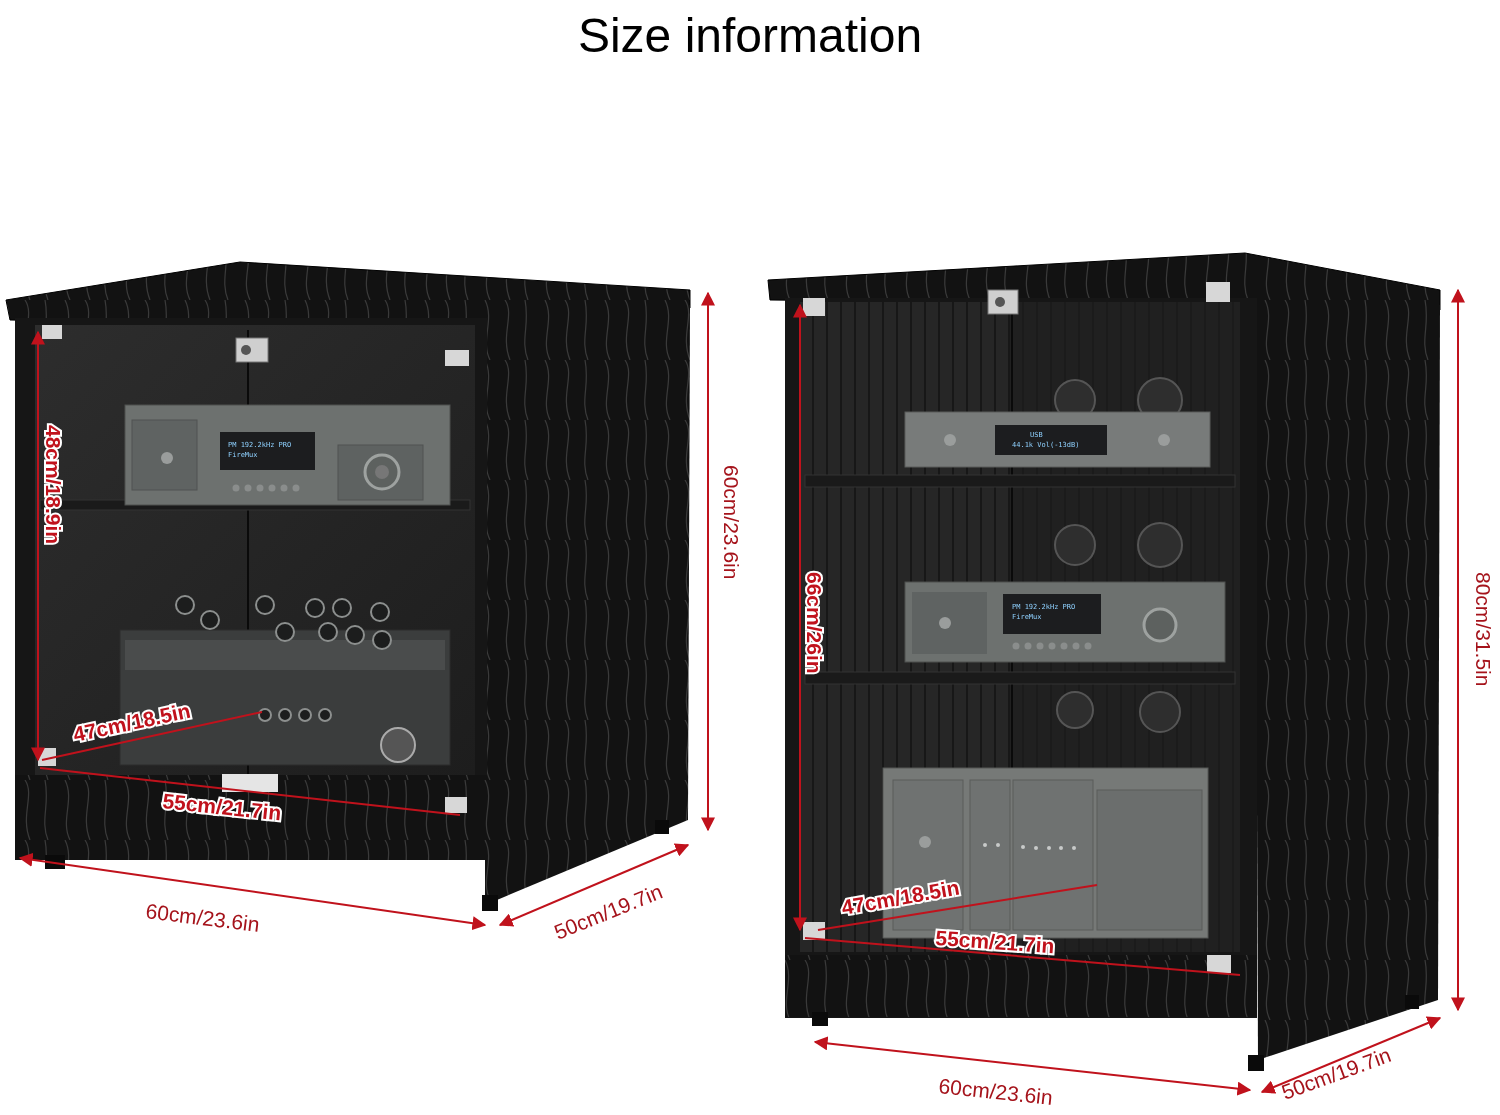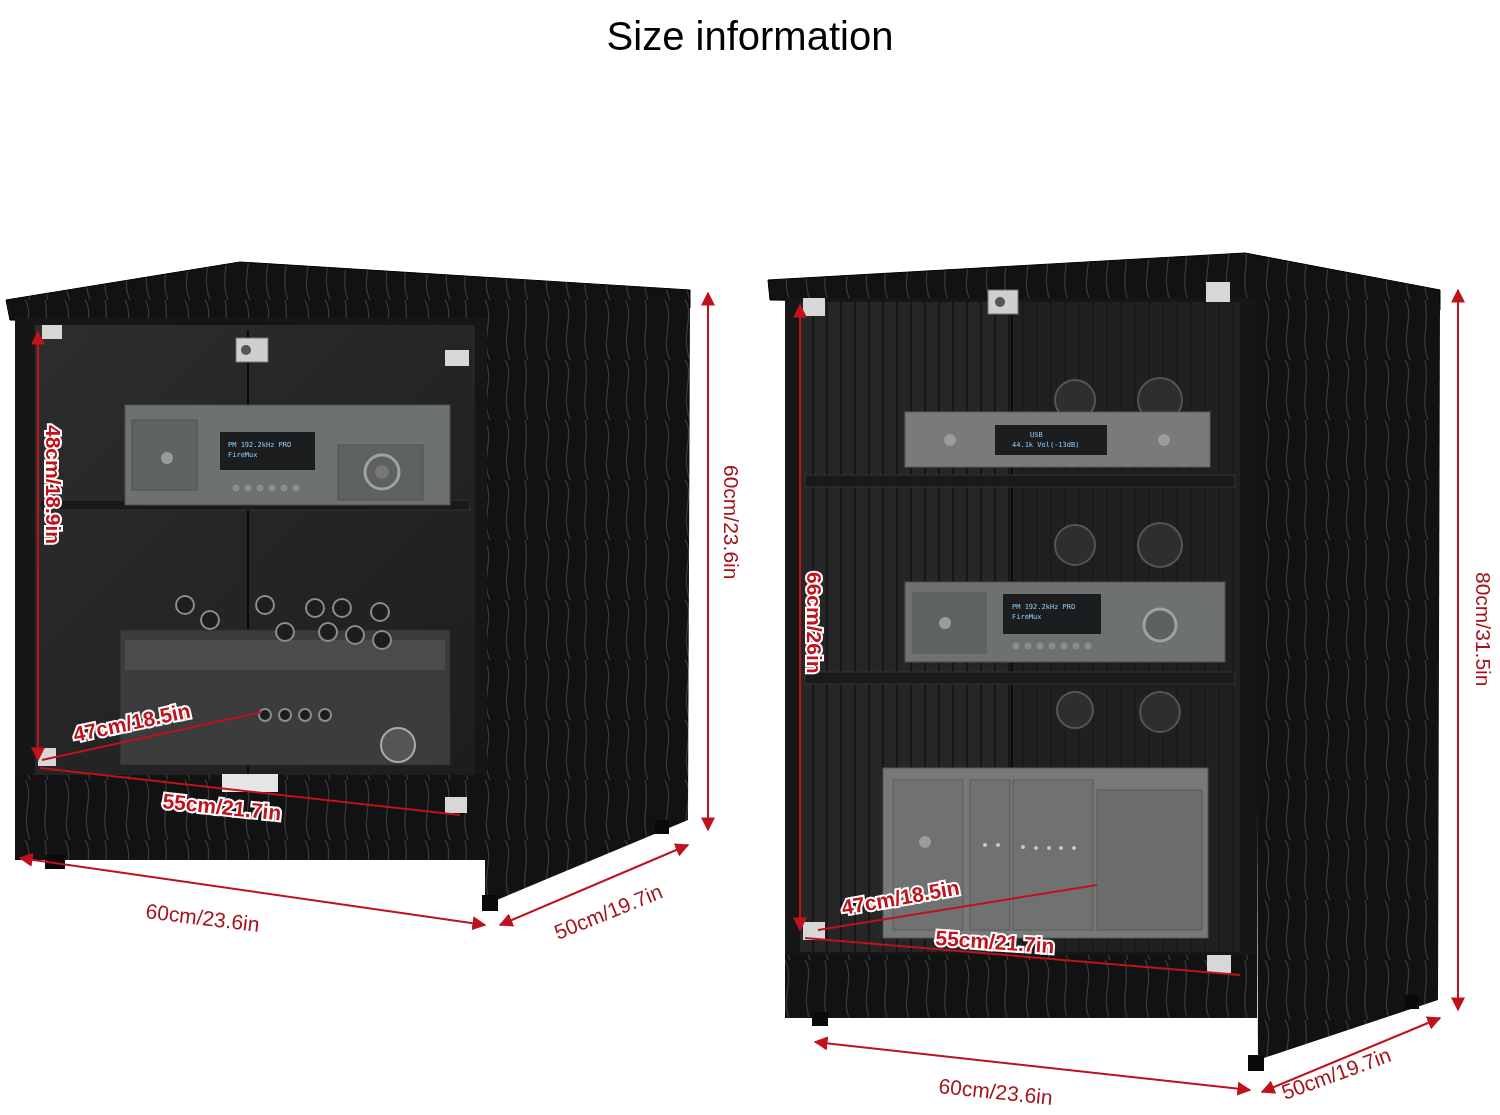--- a/index.html
+++ b/index.html
@@ -2,21 +2,21 @@
 <html><head>
 <meta charset="utf-8">
 <style>
   html, body { margin: 0; padding: 0; }
   body {
     width: 1500px; height: 1115px; background: #ffffff; position: relative; overflow: hidden;
     font-family: "Liberation Sans", sans-serif;
   }
   .title {
     position: absolute; left: 0; right: 0; top: 0; text-align: center;
-    font-size: 40px; color: #000; line-height: 72px; font-family: "Liberation Sans", sans-serif;
+    font-size: 48px; color: #000; line-height: 72px; font-family: "Liberation Sans", sans-serif;
   }
   svg.scene { position: absolute; left: 0; top: 0; }
   .dim-outline {
     font-family: "Liberation Sans", sans-serif; font-weight: bold; font-size: 21px;
     fill: #c0121c; stroke: #ffffff; stroke-width: 4px; paint-order: stroke;
   }
   .dim-plain {
     font-family: "Liberation Sans", sans-serif; font-size: 21px; fill: #a5131b;
   }
   .lcd { font-family: "DejaVu Sans Mono", monospace; font-size: 7px; fill: #8fd1ff; }

